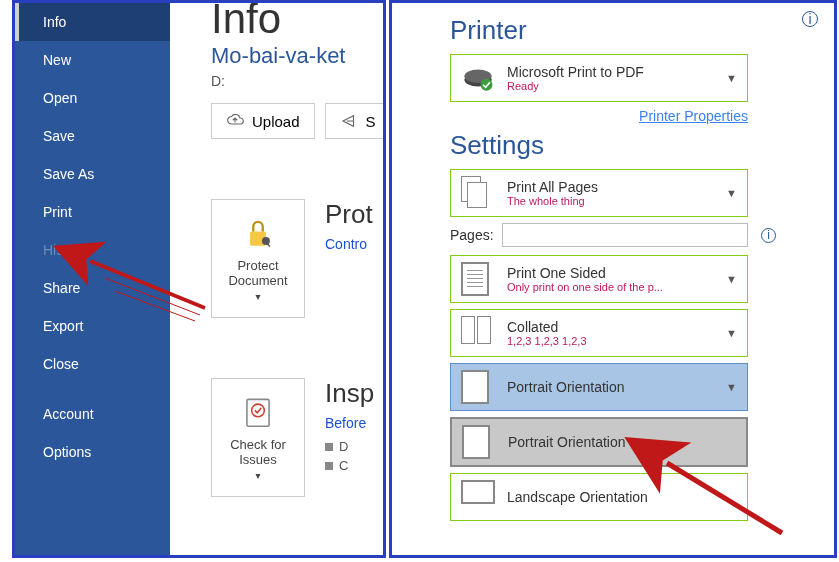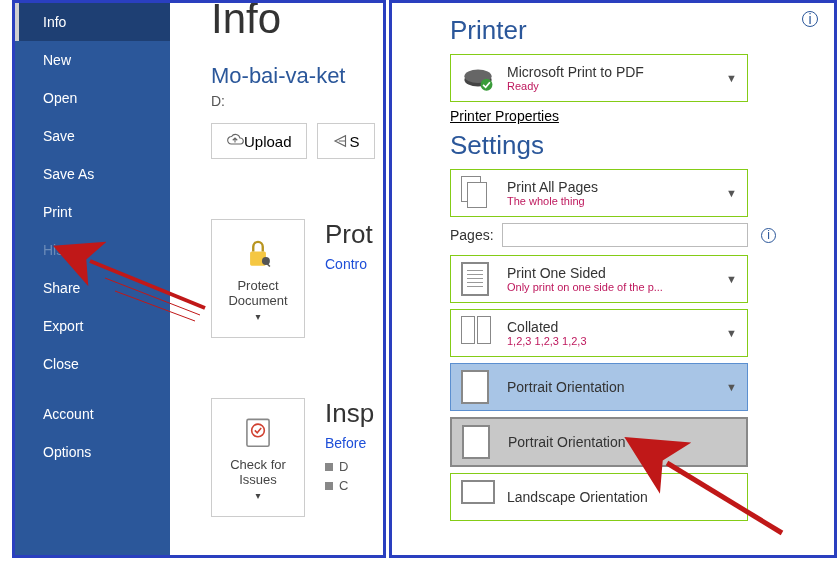--- a/index.html
+++ b/index.html
@@ -7,45 +7,45 @@
 .panel{position:absolute;border:3px solid #2a3fbf;background:#fff;overflow:hidden}
 .panel-left{left:12px;top:0;width:374px;height:558px}
 .panel-right{left:389px;top:0;width:448px;height:558px}
 .sidebar{position:absolute;left:0;top:0;width:155px;height:100%;background:#2b579a}
 .side-item{color:#fff;font-size:14px;padding:11px 0 11px 28px;cursor:pointer}
 .side-item.sel{background:#1e3f73;border-left:4px solid #d0d0d0;padding-left:24px}
 .side-item.dis{color:#6b8bb8}
 .side-gap{height:12px}
 .content-left{position:absolute;left:158px;top:0;right:0;height:100%;background:#fff;padding:0 0 0 38px}
 .title-info{font-size:42px;font-weight:300;color:#333;margin-top:-8px}
-.filename{color:#2b579a;font-size:22px;margin-top:20px}
+.filename{color:#2b579a;font-size:22px;}
 .path{color:#555;font-size:14px;margin-top:4px}
 .btnrow{margin-top:14px;display:flex;gap:10px}
-.btn{border:1px solid #ccc;background:#fff;padding:8px 14px;font-size:15px;display:flex;align-items:center;cursor:pointer}
+.btn{border:1px solid #ccc;background:#fff;padding:8px 14px;font-size:15px;display:flex;align-items:center;gap:8px;cursor:pointer}
 .btn svg{width:18px;height:18px}
 .section{margin-top:60px;display:flex;gap:20px}
 .tile{border:1px solid #ccc;width:94px;padding:14px 6px;text-align:center;font-size:13px;color:#444;cursor:pointer}
 .tile svg{width:38px;height:38px;margin:0 auto 6px;display:block}
 .sec-text{flex:1}
 .sec-title{font-size:26px;color:#333;margin-bottom:6px}
 .sec-sub{font-size:14px;color:#1d4ed8}
 .bullets{margin-top:6px}
 .bullet{font-size:13px;color:#555;display:flex;align-items:center;gap:6px;padding:2px 0}
 .bullet:before{content:"";width:8px;height:8px;background:#888}
 
 .content-right{position:absolute;left:0;top:0;right:0;height:100%;background:#fff;padding:6px 20px 0 58px}
 .info-i{position:absolute;right:16px;top:8px;color:#2b579a;font-size:14px;border:1px solid #2b579a;width:16px;height:16px;border-radius:50%;text-align:center;line-height:14px}
 .r-title{font-size:26px;color:#2b579a;font-weight:400;margin-top:6px;margin-bottom:8px}
 .dd{border:1px solid #84cc16;width:298px;display:flex;align-items:center;padding:6px 10px;position:relative;cursor:pointer}
 .dd-icon{width:34px;height:34px;margin-right:12px;flex-shrink:0}
 .dd-text{flex:1}
 .dd-line1{font-size:14px;color:#333}
 .dd-line2{font-size:11px;color:#be185d}
 .dd-chev{font-size:11px;color:#555}
-.link{color:#000000;text-decoration:underline;font-size:14px;width:298px;margin-top:4px;cursor:pointer}
+.link{color:#3b82f6;text-decoration:underline;font-size:14px;text-align:right;width:298px;margin-top:4px;cursor:pointer}
 .pages-row{display:flex;align-items:center;gap:8px;margin-bottom:8px;width:298px}
 .pages-label{font-size:14px;color:#333}
 .pages-input{flex:1;border:1px solid #bbb;height:24px;padding:0 6px}
 .info-small{color:#2b579a;font-size:12px;border:1px solid #2b579a;width:15px;height:15px;border-radius:50%;text-align:center;line-height:13px;position:absolute;right:-28px}
 .dd-stack{margin-bottom:6px}
 .dd.highlight{background:#a8c5e6;border-color:#5b8fd0}
 .dd.expanded{background:#c8c8c8;border:2px solid #888}
 .page-icon{width:28px;height:34px;border:2px solid #888;background:#fff;position:relative}
 .page-icon.lines:after{content:"";position:absolute;left:4px;right:4px;top:6px;bottom:6px;background:repeating-linear-gradient(to bottom,#999 0,#999 1px,transparent 1px,transparent 4px)}
 .page-stack{width:30px;height:34px;position:relative}

